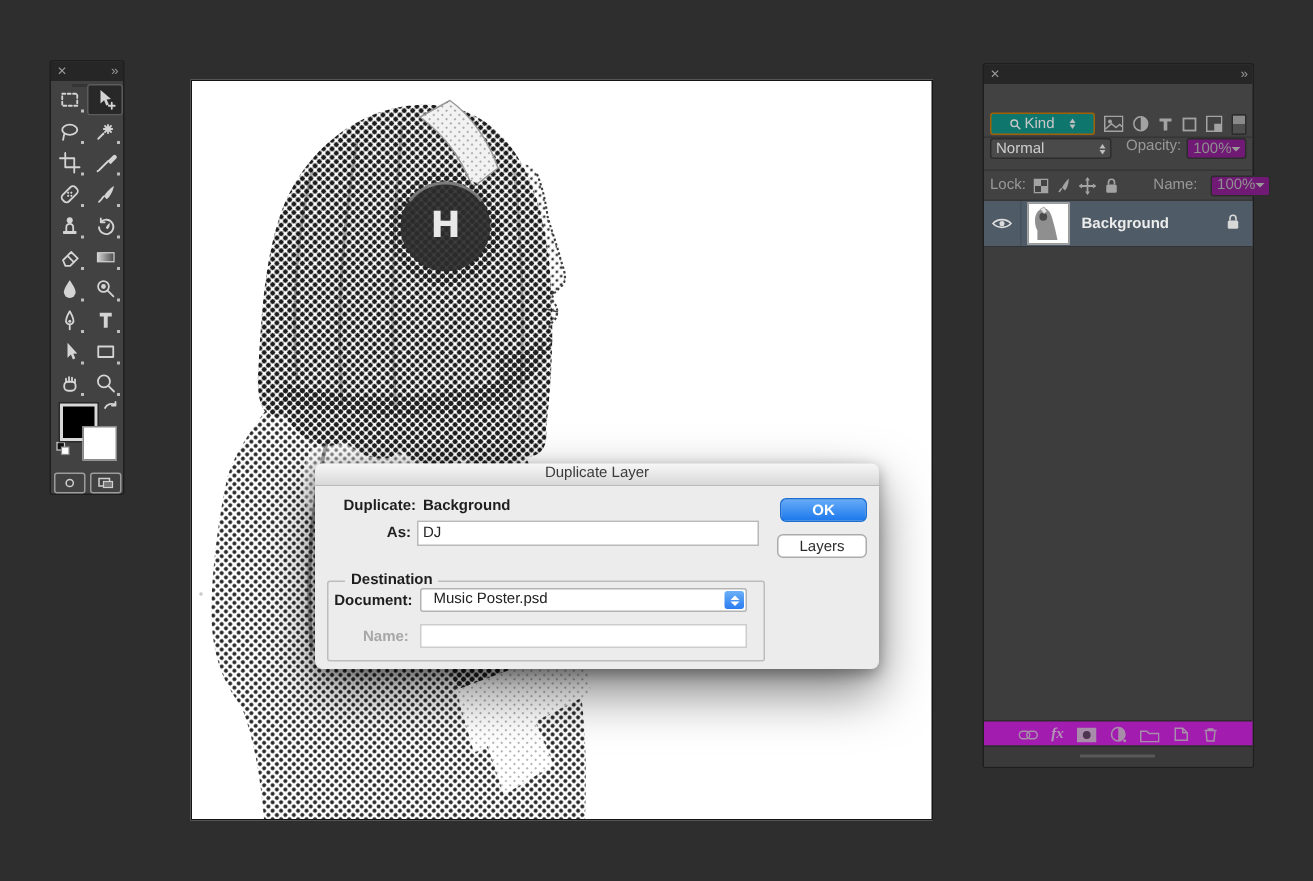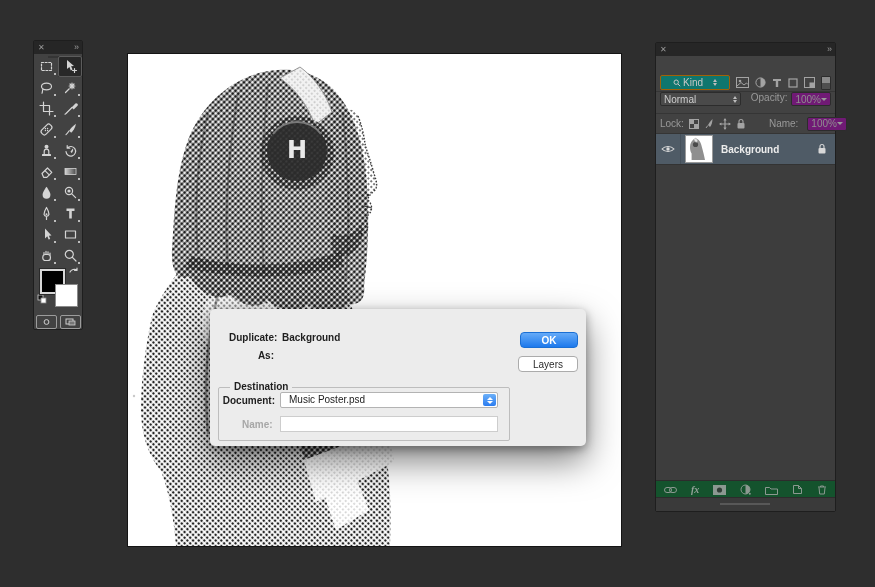--- a/index.html
+++ b/index.html
@@ -85,22 +85,22 @@
           display:flex;align-items:center;justify-content:space-between;padding:0 3px;box-sizing:border-box;margin-left:4px;}
   .vtri{width:0;height:0;border-left:3px solid transparent;border-right:3px solid transparent;border-top:3px solid #9a9a9a;}
   .lrow{top:71px;height:20px;display:flex;align-items:center;padding:0 4px;gap:5px;}
   .layerlist{position:absolute;left:0;top:91px;right:0;bottom:30px;background:#3d3d3d;}
   .layer-row{position:absolute;left:0;top:0;right:0;height:30px;background:#4f5b66;display:flex;align-items:center;
              border-bottom:1px solid #333;}
   .eyebox{width:24px;display:flex;align-items:center;justify-content:center;border-right:1px solid #45505a;align-self:stretch;}
   .thumb{width:26px;height:26px;background:#fff;border:1px solid #9a9a9a;margin-left:4px;}
   .lname{margin-left:8px;color:#ececec;font-size:10px;font-weight:600;}
   .llock{margin-left:auto;margin-right:8px;}
-  .bbar{position:absolute;left:0;bottom:13px;right:0;height:17px;background:#14532d;border-top:1px solid #2c2c2c;
-        display:flex;align-items:center;justify-content:space-between;gap:9px;padding:0 8px;}
+  .bbar{position:absolute;left:0;bottom:13px;right:0;height:17px;background:#a21caf;border-top:1px solid #2c2c2c;
+        display:flex;align-items:center;justify-content:center;gap:9px;padding:0 8px;}
   .bbar .bic{display:flex;align-items:center;opacity:.8;}
   .fxtxt{color:#b5b5b5;font-style:italic;font-weight:700;font-size:10px;font-family:"Liberation Serif",serif;}
   .foot{position:absolute;left:0;bottom:0;right:0;height:13px;background:#3a3a3a;border-top:1px solid #2c2c2c;}
   .foot::after{content:"";position:absolute;left:64px;top:5px;width:50px;height:2px;background:#585858;}
 </style>
 </head>
 <body>
 
 <div class="stage">
 
@@ -328,25 +328,27 @@
       <path fill="url(#htFaint)" d="M152 24 L172 13 C186 23 198 40 204 58 L187 71 C179 50 168 36 152 24 Z"></path>
 
       <circle cx="169" cy="99" r="37" fill="url(#htDark)"></circle>
       <circle cx="169" cy="97" r="30" fill="#2d2d2d" opacity="0.92"></circle>
       <path d="M145 80 A30 30 0 0 1 193 80" stroke="#8d8d8d" stroke-width="2" fill="none" opacity="0.8"></path>
       <text x="169" y="104" text-anchor="middle" font-family="DejaVu Sans, sans-serif" font-size="24" font-weight="bold" fill="#e9e9e9">H</text>
     </svg>
   </div>
 
   <div class="dialog">
+    <div class="dlg-title">Duplicate Layer</div>
 
     <span class="dlbl" style="left:19px;top:23px;">Duplicate:</span>
     <span class="dval" style="left:72px;top:23px;">Background</span>
 
     <span class="dlbl" style="left:30px;top:41px;width:34px;text-align:right;">As:</span>
+    <input class="txt" style="left: 68px; top: 38px; width: 228px; height: 17px;" value="DJ">
 
     <button class="btn ok">OK</button>
     <button class="btn cancel">Layers</button>
 
     <div class="dest-box"></div>
     <span class="dest-legend">Destination</span>
 
     <span class="dlbl" style="left:10px;top:86px;width:55px;text-align:right;">Document:</span>
     <div class="dropdown">
       <span>Music Poster.psd</span>

